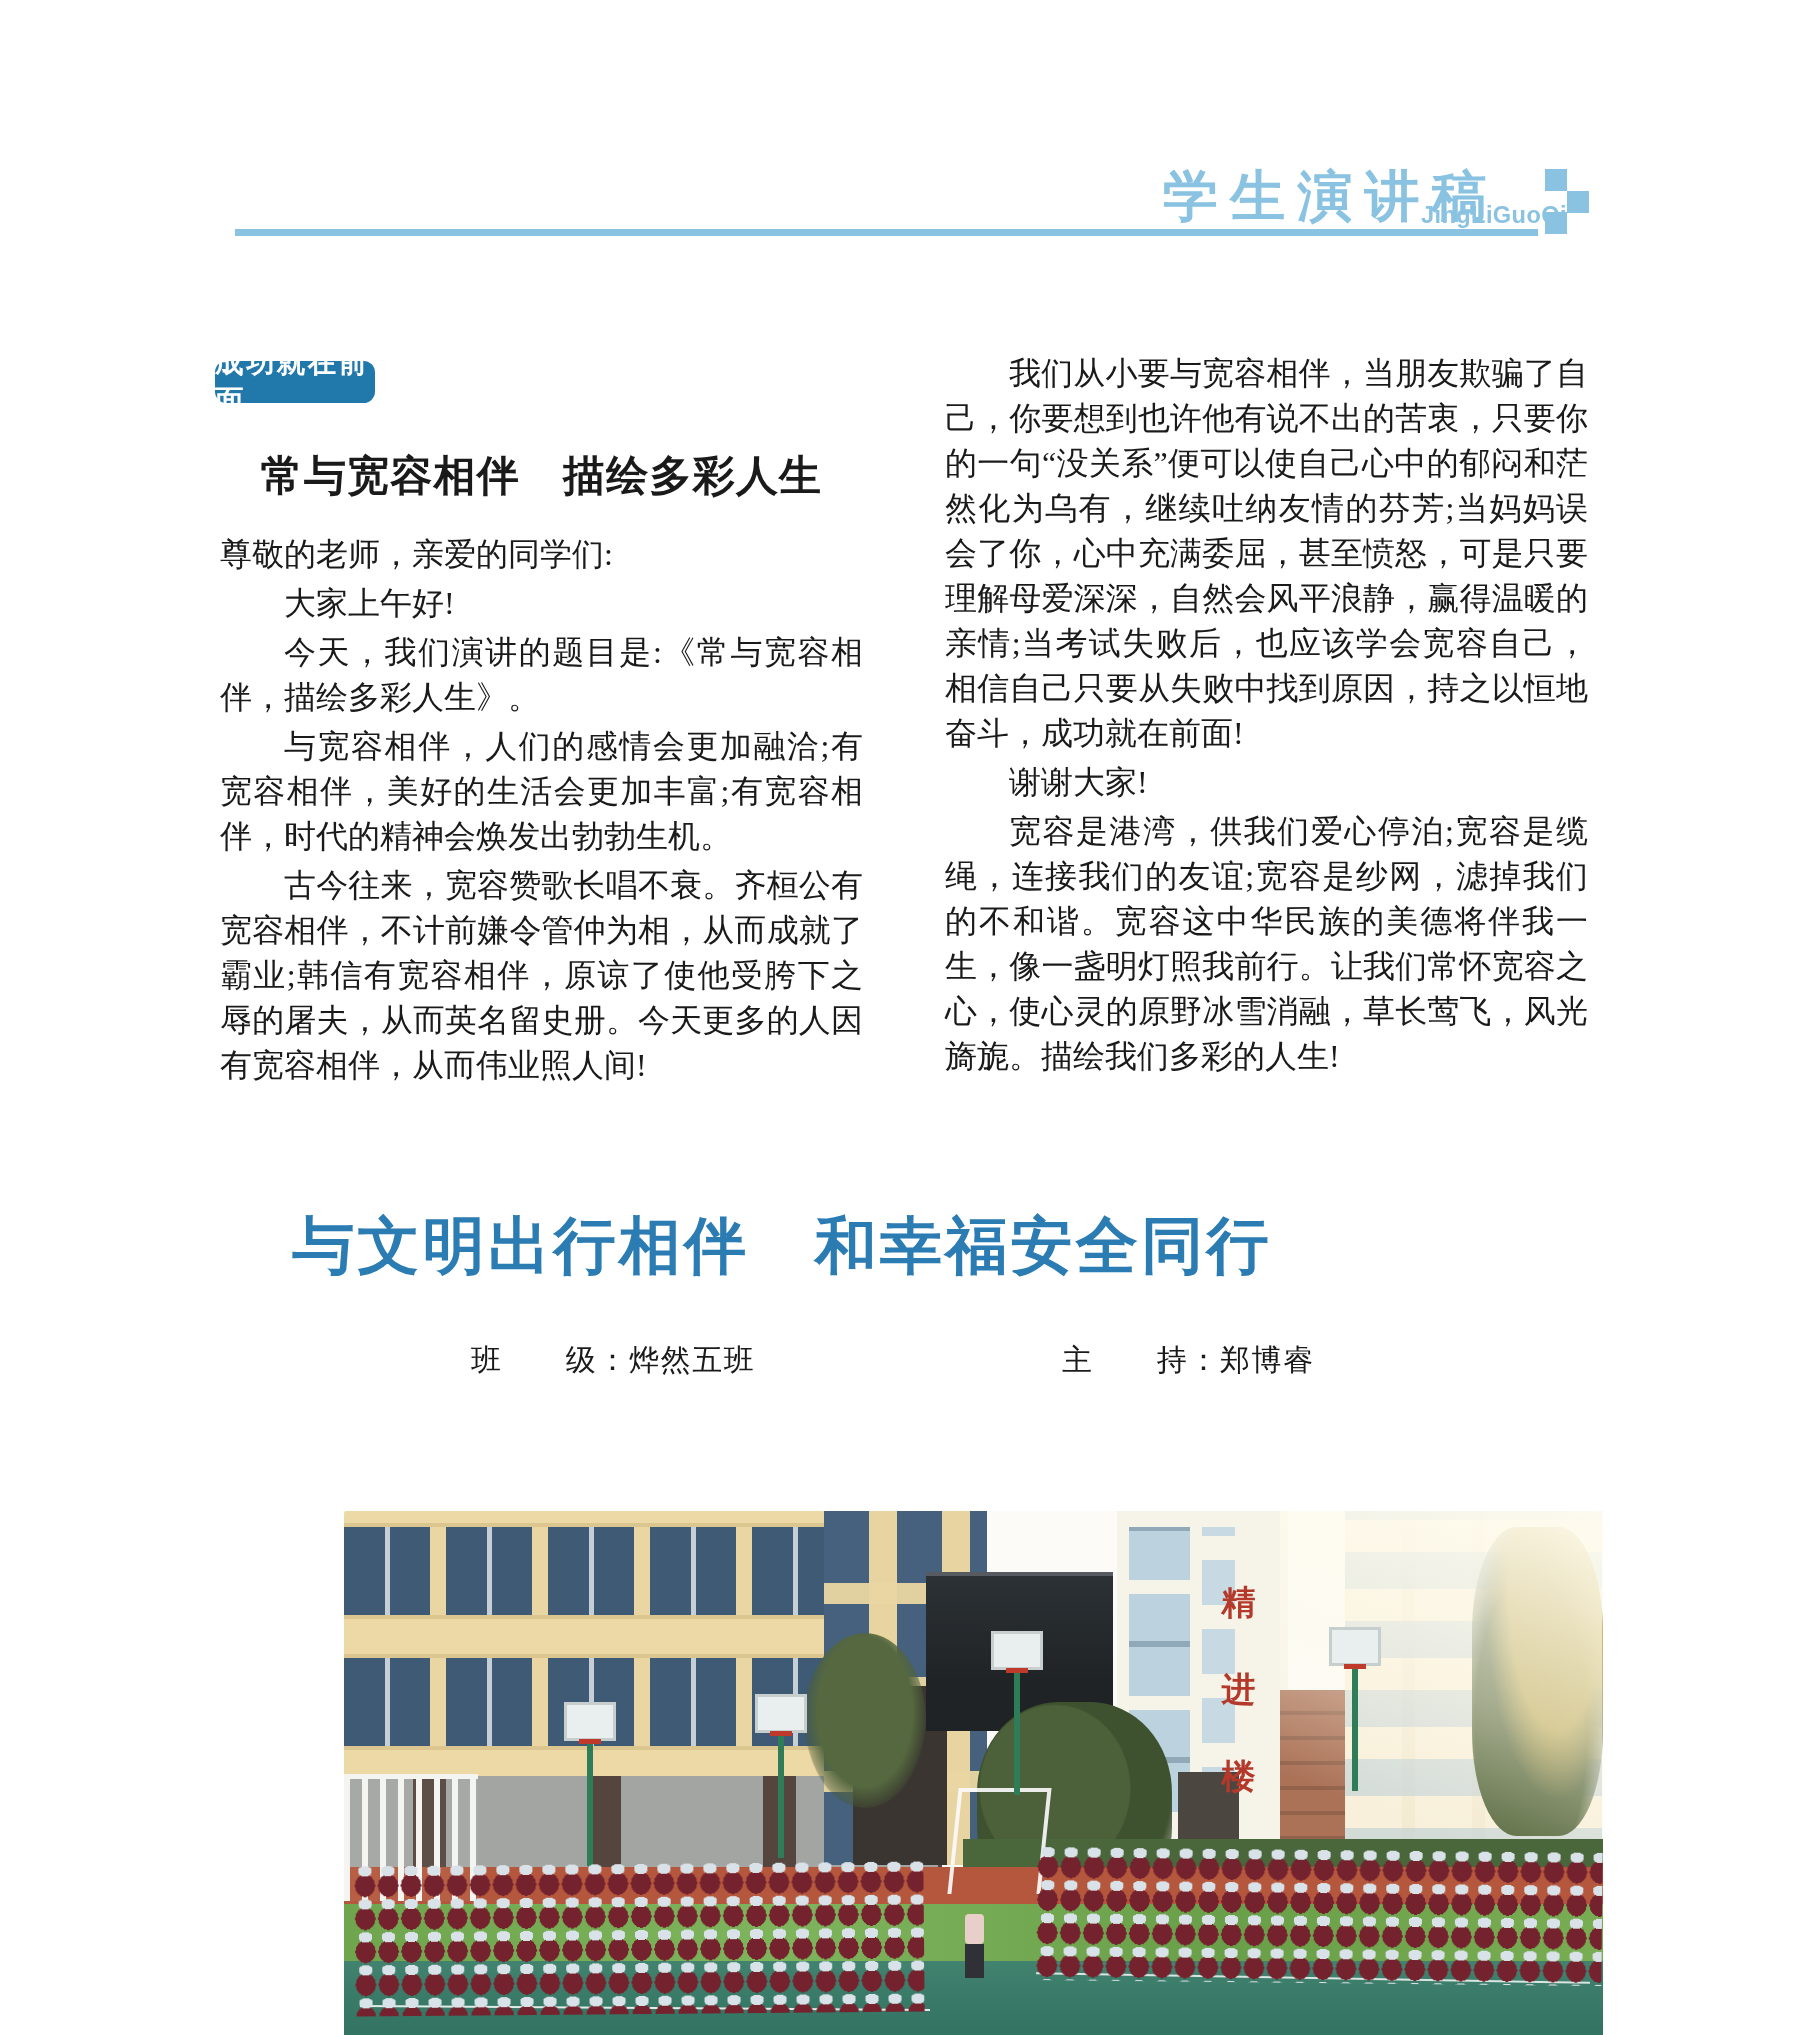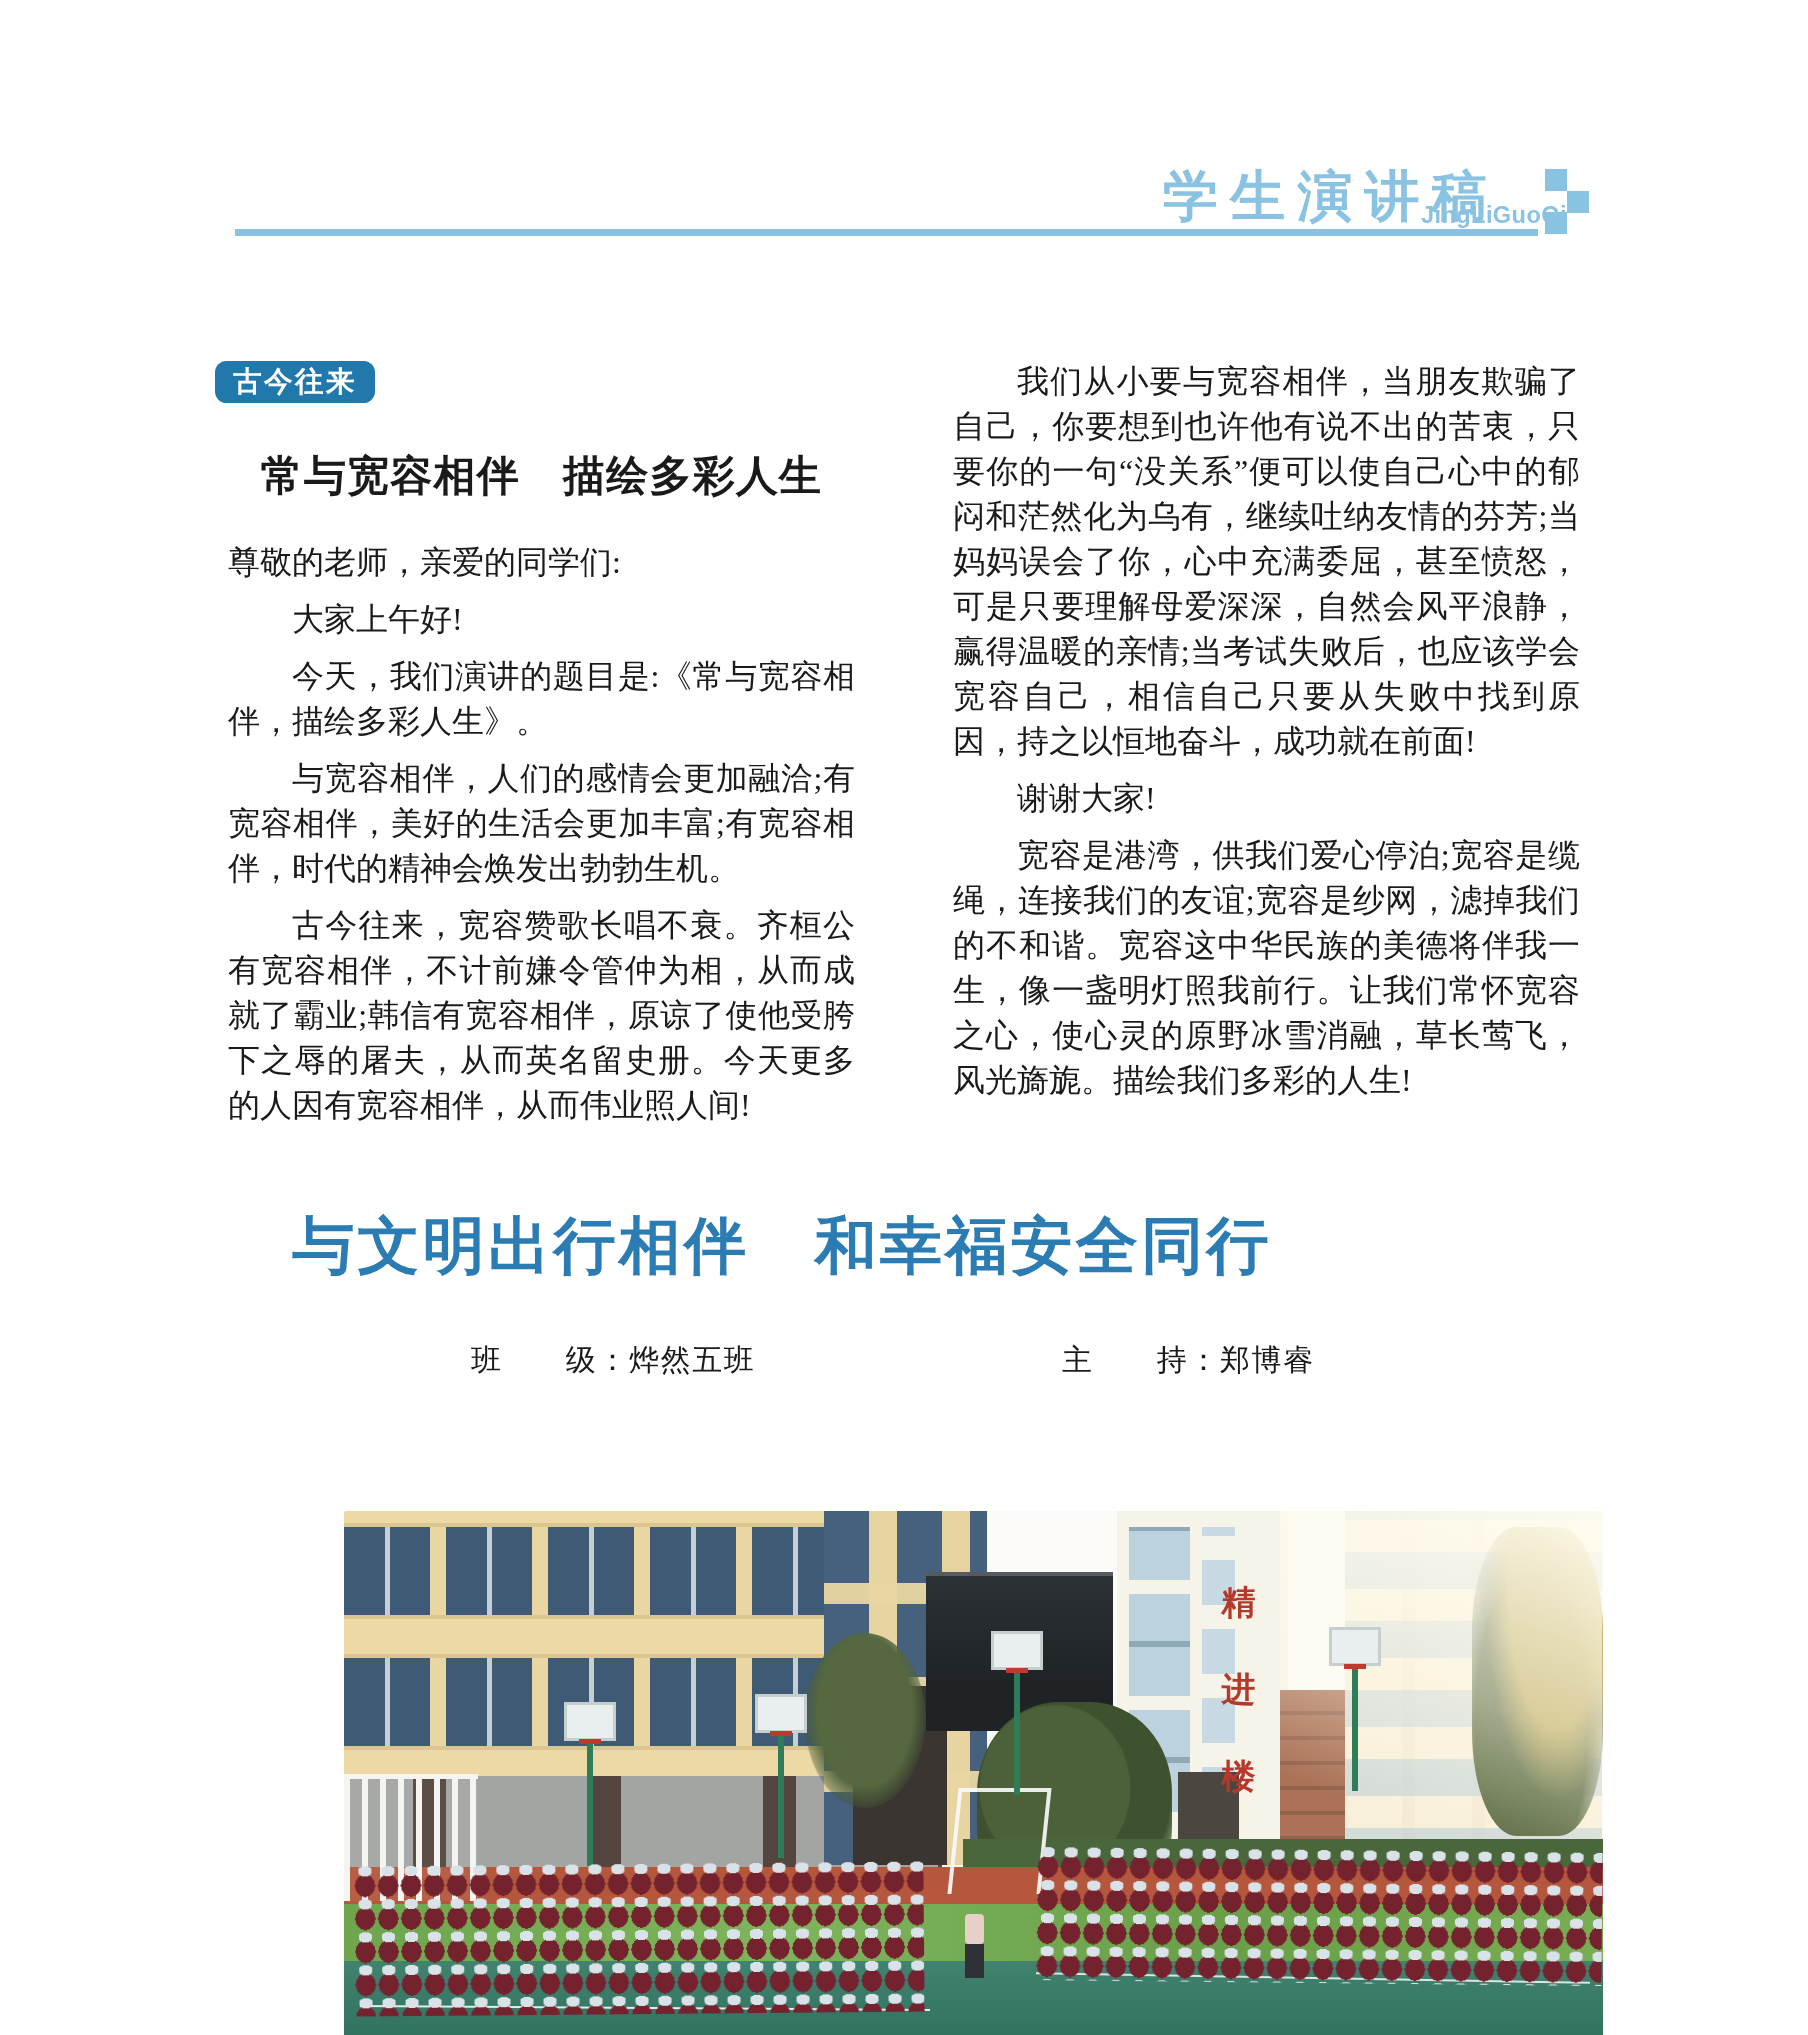--- a/index.html
+++ b/index.html
@@ -33,21 +33,21 @@
   }
   .speech-title {
     left:216px; top:448px; width:651px; text-align:center;
     font-size:42px; font-weight:bold; letter-spacing:1.2px; white-space:nowrap;
   }
 
   
   .col { width:651px; font-size:32px; line-height:45px; text-align:justify; }
   .left-col  { left:216px;  top:528px; }
   .right-col { left:941px; top:347px; }
-  .para { margin:12px; text-indent:2em; }
+  .para { margin:4px; text-indent:2em; }
   .no-indent { text-indent:0; }
 
   
   .assembly-title {
     left:0; top:1204px; width:1564px; text-align:center;
     font-size:62px; font-weight:bold; color:#2b7cb3; letter-spacing:3.3px; white-space:nowrap;
   }
   .credit { top:1340px; font-size:30px; letter-spacing:1.6px; white-space:nowrap; }
   .credit-class { left:471px; }
   .credit-host  { left:1062px; }
@@ -142,21 +142,21 @@
 
 <div class="page">
 
   <div class="abs hdr-title">学生演讲稿</div>
   <div class="abs hdr-sub">JingLiGuoQi</div>
   <div class="abs hdr-rule"></div>
   <div class="abs sq sq1"></div>
   <div class="abs sq sq2"></div>
   <div class="abs sq sq3"></div>
 
-  <div class="abs badge">古今往来</div>
+  <div class="abs badge">成功就在前面</div>
   <div class="abs col left-col">
     <p class="para no-indent">尊敬的老师，亲爱的同学们:</p>
     <p class="para">大家上午好!</p>
     <p class="para">今天，我们演讲的题目是:《常与宽容相伴，描绘多彩人生》。</p>
     <p class="para">与宽容相伴，人们的感情会更加融洽;有宽容相伴，美好的生活会更加丰富;有宽容相伴，时代的精神会焕发出勃勃生机。</p>
     <p class="para">古今往来，宽容赞歌长唱不衰。齐桓公有宽容相伴，不计前嫌令管仲为相，从而成就了霸业;韩信有宽容相伴，原谅了使他受胯下之辱的屠夫，从而英名留史册。今天更多的人因有宽容相伴，从而伟业照人间!</p>
   </div>
 
   <div class="abs speech-title">常与宽容相伴　描绘多彩人生</div>
 

